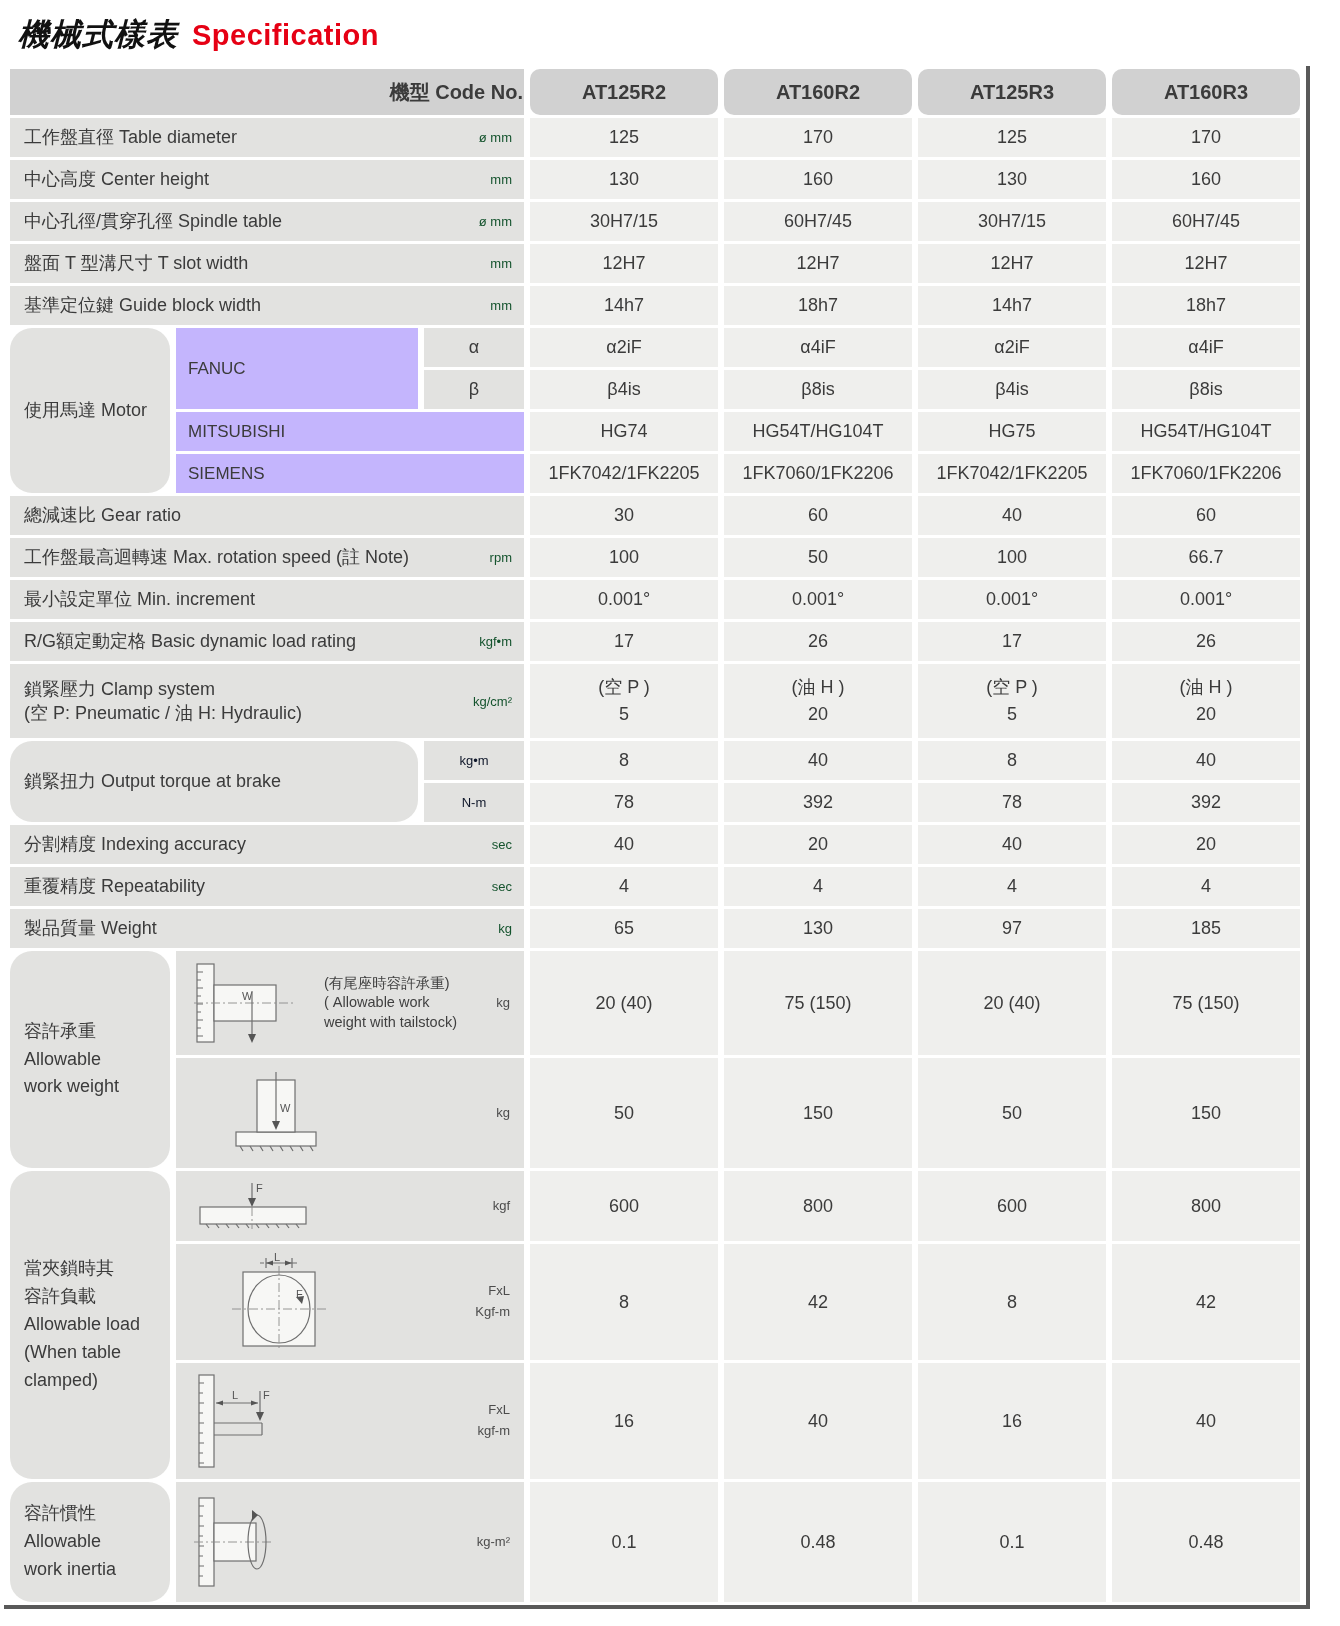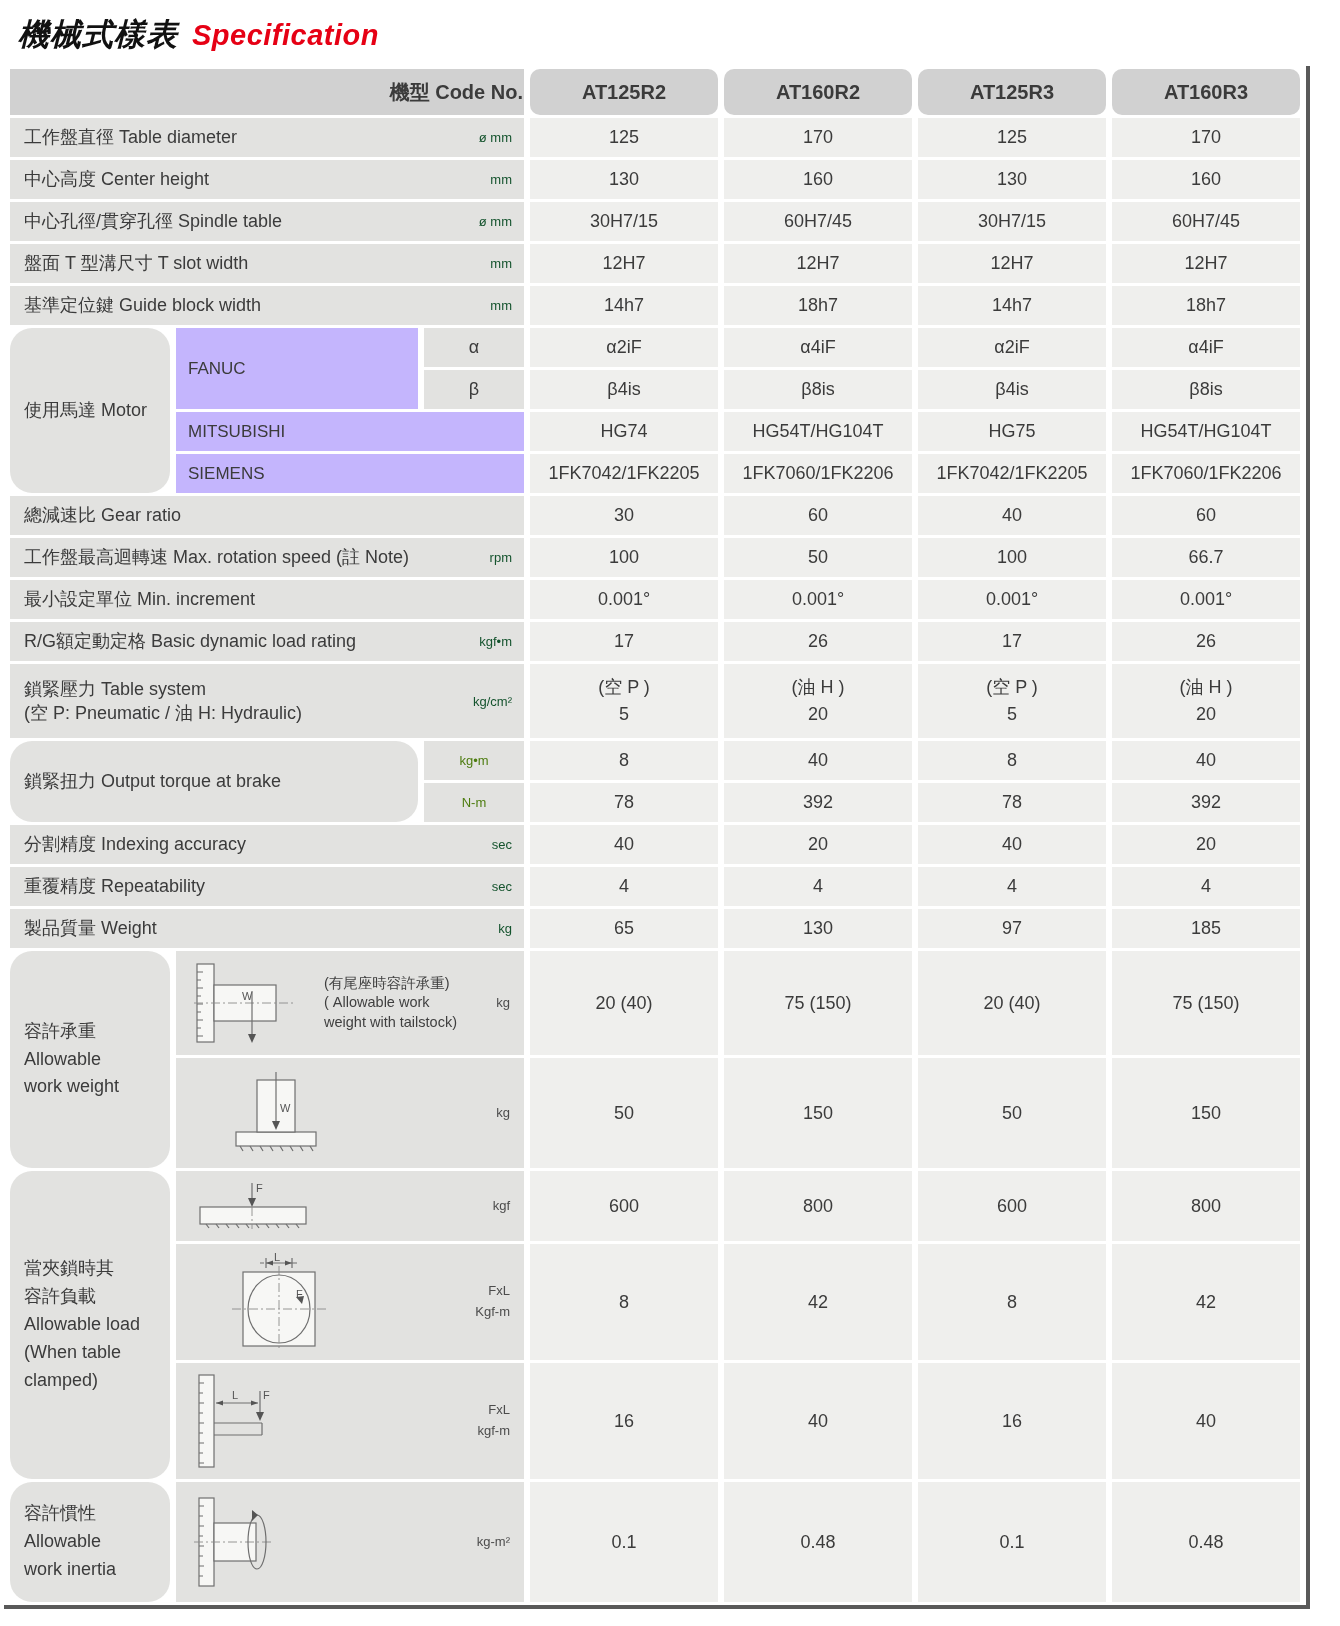--- a/index.html
+++ b/index.html
@@ -1,37 +1,37 @@
 <!DOCTYPE html>
 <html><head>
 <meta charset="utf-8">
 <style>
   html,body{margin:0;padding:0;background:#ffffff;
     font-family:"Liberation Sans","DejaVu Sans",sans-serif;color:#3b3b3b;}
   .page{width:1340px;box-sizing:border-box;padding:10px 4px 0 4px;}
   
   .titlebar{display:flex;align-items:baseline;gap:14px;margin:4px 0 10px 14px;}
   .title-zh{font-size:31px;font-weight:bold;font-style:italic;color:#111;letter-spacing:1px;}
-  .title-en{font-size:29px;font-weight:bold;font-style:italic;color:#e60014;letter-spacing:0.5px;}
+  .title-en{font-size:29px;font-weight:bold;color:#e60014;letter-spacing:0.5px;}
   
   .tablewrap{display:inline-block;border-right:4px solid #595959;border-bottom:4px solid #595959;}
   table.spec{border-collapse:separate;border-spacing:6px 3px;table-layout:fixed;}
   col.cA{width:160px}col.cB{width:242px}col.cC{width:100px}
   col.cD{width:188px}
   td{vertical-align:middle;font-size:18px;}
   .hl{background:#d1d1d1;font-weight:bold;font-size:20px;text-align:right;padding-left:14px;}
   .hc{background:#d1d1d1;font-weight:bold;font-size:20px;text-align:center;border-radius:10px;}
   .lbl{background:#e2e2e0;padding:0 12px 0 14px;}
   .lbl .inner{display:flex;align-items:center;justify-content:space-between;width:100%;}
   .lbl .t{text-align:left;white-space:pre-line;line-height:1.35;}
   .lbl .u{font-size:13px;color:#14532d;padding-left:8px;white-space:nowrap;margin-left:32px;}
   .mainlbl{background:#e2e2e0;text-align:left;padding-left:14px;white-space:pre-line;line-height:1.55;border-radius:22px;}
   .brand{background:#c4b5fd;text-align:left;padding-left:12px;font-size:17px;}
   .sunit{background:#e2e2e0;text-align:center;font-size:18px;}
-  .sunit-sm{background:#e2e2e0;text-align:center;font-size:13px;color:#4d7c0f;}
+  .sunit-sm{background:#e2e2e0;text-align:center;font-size:13px;color:#0f172a;}
   .dat{background:#efefed;text-align:center;}
   .pre{white-space:pre-line;line-height:1.5;}
   .iconcell{background:#e2e2e0;padding:6px 14px 6px 18px;}
   .iconcell .inner{display:flex;align-items:center;justify-content:space-between;width:100%;}
   .iconcell .cap{flex:1;font-size:14.5px;color:#3f3f3f;padding-left:18px;text-align:left;
     white-space:pre-line;line-height:1.35;}
   .iconcell .spacer{flex:1;}
   .iconcell .iu{font-size:13px;color:#4c4c4c;text-align:right;white-space:pre-line;line-height:1.6;}
   .icind{margin-left:36px;}
   
@@ -220,21 +220,21 @@
             </td>
       <td class="dat">17</td>
       <td class="dat">26</td>
       <td class="dat">17</td>
       <td class="dat">26</td>
     </tr>
 
     <tr class="r-clamp">
       <td class="lbl" colspan="3">
               <div class="inner">
-                <span class="t pre">鎖緊壓力  Table system
+                <span class="t pre">鎖緊壓力  Clamp system
 (空 P: Pneumatic / 油 H: Hydraulic)</span>
                 <span class="u">kg/cm²</span>
               </div>
             </td>
       <td class="dat pre">(空 P )
 5</td>
       <td class="dat pre">(油 H )
 20</td>
       <td class="dat pre">(空 P )
 5</td>

